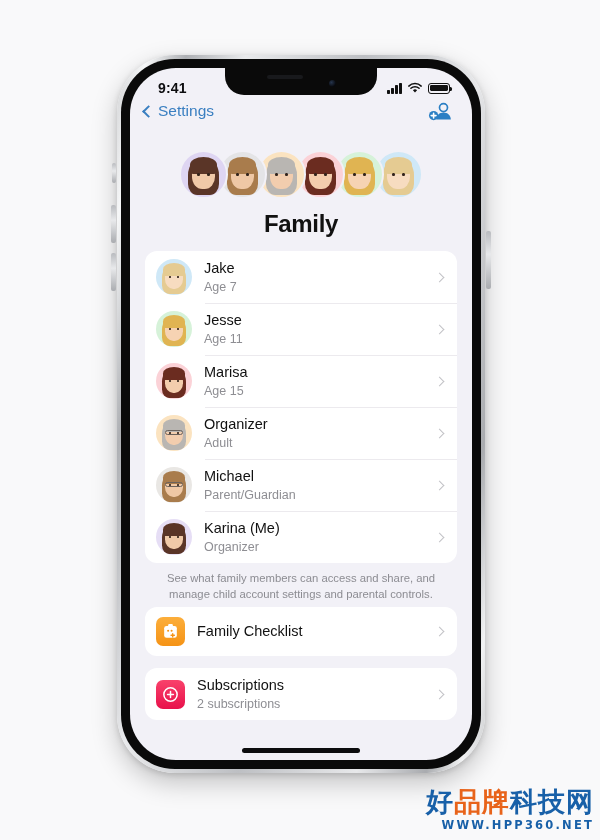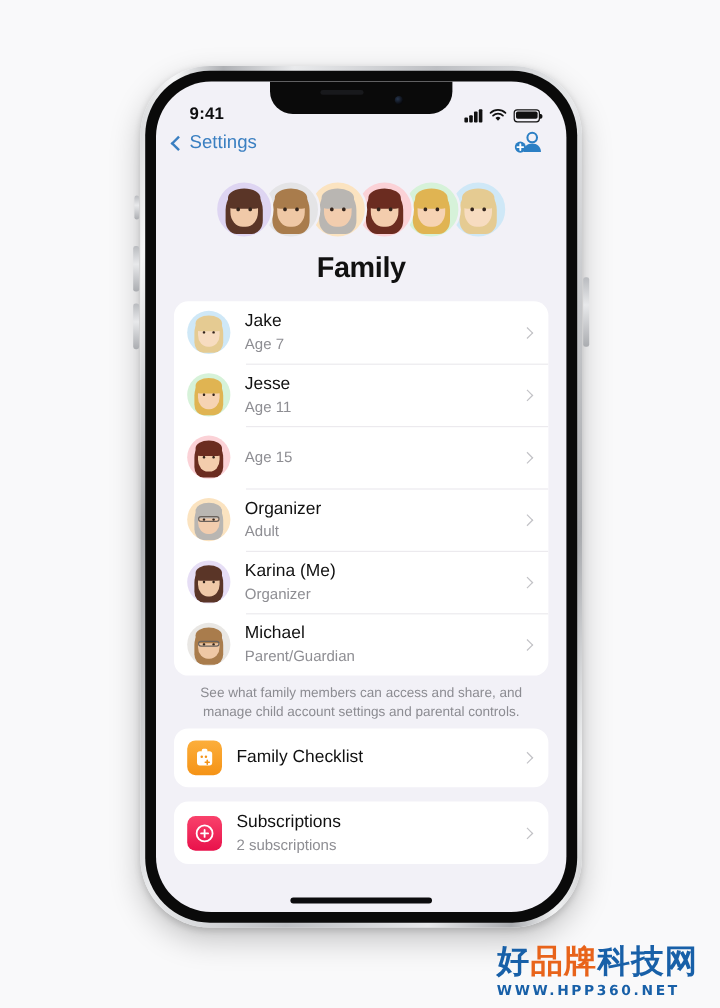--- a/index.html
+++ b/index.html
@@ -52,37 +52,37 @@
     z-index:7;
     display:flex; align-items:center; justify-content:center; gap:26px;
   }
   #notch .cam { width:7px; height:7px; border-radius:50%;
     background:radial-gradient(circle at 35% 35%,#26354d,#07080c 70%); margin-top:3px; }
   #notch .spk { width:36px; height:4px; border-radius:3px; background:#18191c; margin-top:-9px; }
 
   
   #statusbar {
     position:relative; height:34px; z-index:8;
-    display:flex; align-items:flex-end; justify-content:space-between;
+    display:flex; align-items:center; justify-content:space-between;
     padding:6px 22px 0 28px;
   }
   #clock { font-size:14px; font-weight:700; color:#0d0d0f; letter-spacing:.2px; }
   #status-right { display:flex; align-items:center; gap:5px; }
   .bars { display:flex; align-items:flex-end; gap:1.5px; height:11px; }
   .bars i { display:block; width:2.6px; background:#111; border-radius:.8px; }
   .bars i:nth-child(1){ height:4px; } .bars i:nth-child(2){ height:6px; }
   .bars i:nth-child(3){ height:8.5px; } .bars i:nth-child(4){ height:11px; }
   .batt { width:22px; height:11px; border:1.3px solid #111; border-radius:3px; padding:1.3px; position:relative; }
   .batt::after { content:""; position:absolute; right:-3.4px; top:3px; width:2px; height:4px;
     background:#111; border-radius:0 1.5px 1.5px 0; }
   .batt span { display:block; height:100%; background:#111; border-radius:1.4px; }
 
   
   #navbar {
-    height:34px; display:flex; align-items:center; justify-content:space-between;
+    height:34px; display:flex; align-items:flex-start; justify-content:space-between;
     padding:0 18px 0 14px;
   }
   #back-btn { display:flex; align-items:center; gap:4px; cursor:pointer; }
   #back-btn .chev { width:9px; height:9px; border-left:2.4px solid #3a7fc1; border-bottom:2.4px solid #3a7fc1;
     transform:rotate(45deg); margin-right:1px; }
   #back-label { font-size:15.5px; color:#3a7fc1; }
   #add-person { cursor:pointer; width:26px; height:20px; position:relative; }
 
   
   #content { height:calc(100% - 68px); overflow:hidden; position:relative; }
@@ -121,21 +121,21 @@
   .app-icon { width:29px; height:29px; border-radius:7px; flex:0 0 auto; margin-right:12px;
     display:flex; align-items:center; justify-content:center; position:relative; }
   .icon-checklist { background:linear-gradient(180deg,#fcae3b,#f59316); }
   .icon-subs { background:linear-gradient(180deg,#f9426b,#e8114b); }
 
   
   #home-indicator { position:absolute; left:50%; bottom:7px; transform:translateX(-50%);
     width:118px; height:5px; border-radius:3px; background:#0c0c0e; z-index:9; }
 
   
-  #watermark { position:absolute; right:18px; bottom:8px; text-align:left; }
+  #watermark { position:absolute; right:6px; bottom:8px; text-align:right; }
   #wm-cn { font-size:27px; font-weight:700; letter-spacing:1px; line-height:1;
     font-family:"DejaVu Sans", sans-serif; }
   #wm-cn .b { color:#1860a8; } #wm-cn .o { color:#e8631a; }
   #wm-url { font-size:11.5px; color:#1860a8; font-weight:700; letter-spacing:2.2px; margin-top:3px;
     font-family:"DejaVu Sans", sans-serif; }
 </style>
 </head>
 <body>
 
 <div id="device">
@@ -283,20 +283,21 @@
               <div class="avatar" style="background:#fbd2d7">
                 <div class="face">
                   <div class="hair-back" style="background:#6b2c20"></div>
                   <div class="head" style="background:#f3cdad"></div>
                   <div class="hair-top" style="background:#6b2c20"></div>
                   <div class="eye l"></div>
                   <div class="eye r"></div>
                 </div>
               </div>
               <div class="txt">
+                <div class="title">Marisa</div>
                 <div class="sub">Age 15</div>
               </div>
               <div class="chev"></div>
             </div>
             <div class="row">
               <div class="avatar" style="background:#fbe3c0">
                 <div class="face">
                   <div class="hair-back" style="background:#b9b6b2"></div>
                   <div class="head" style="background:#f2cdae"></div>
                   <div class="hair-top" style="background:#b9b6b2"></div>
@@ -305,49 +306,49 @@
                   <div class="glasses"></div>
                 </div>
               </div>
               <div class="txt">
                 <div class="title">Organizer</div>
                 <div class="sub">Adult</div>
               </div>
               <div class="chev"></div>
             </div>
             <div class="row">
+              <div class="avatar" style="background:#e9e7e4">
+                <div class="face">
+                  <div class="hair-back" style="background:#a97c4c"></div>
+                  <div class="head" style="background:#efc8a5"></div>
+                  <div class="hair-top" style="background:#a97c4c"></div>
+                  <div class="eye l"></div>
+                  <div class="eye r"></div>
+                  <div class="glasses"></div>
+                </div>
+              </div>
+              <div class="txt">
+                <div class="title">Michael</div>
+                <div class="sub">Parent/Guardian</div>
+              </div>
+              <div class="chev"></div>
+            </div>
+            <div class="row">
               <div class="avatar" style="background:#e6def5">
                 <div class="face">
                   <div class="hair-back" style="background:#5a3527"></div>
                   <div class="head" style="background:#f0c9a8"></div>
                   <div class="hair-top" style="background:#5a3527"></div>
                   <div class="eye l"></div>
                   <div class="eye r"></div>
                 </div>
               </div>
               <div class="txt">
                 <div class="title">Karina (Me)</div>
                 <div class="sub">Organizer</div>
-              </div>
-              <div class="chev"></div>
-            </div>
-            <div class="row">
-              <div class="avatar" style="background:#e9e7e4">
-                <div class="face">
-                  <div class="hair-back" style="background:#a97c4c"></div>
-                  <div class="head" style="background:#efc8a5"></div>
-                  <div class="hair-top" style="background:#a97c4c"></div>
-                  <div class="eye l"></div>
-                  <div class="eye r"></div>
-                  <div class="glasses"></div>
-                </div>
-              </div>
-              <div class="txt">
-                <div class="title">Michael</div>
-                <div class="sub">Parent/Guardian</div>
               </div>
               <div class="chev"></div>
             </div>
           </div>
 
         <div id="footnote">See what family members can access and share, and manage child account settings and parental controls.</div>
 
         <div class="card" id="checklist-card" style="margin-top:5px">
             <div class="row">
               <div class="app-icon icon-checklist">

